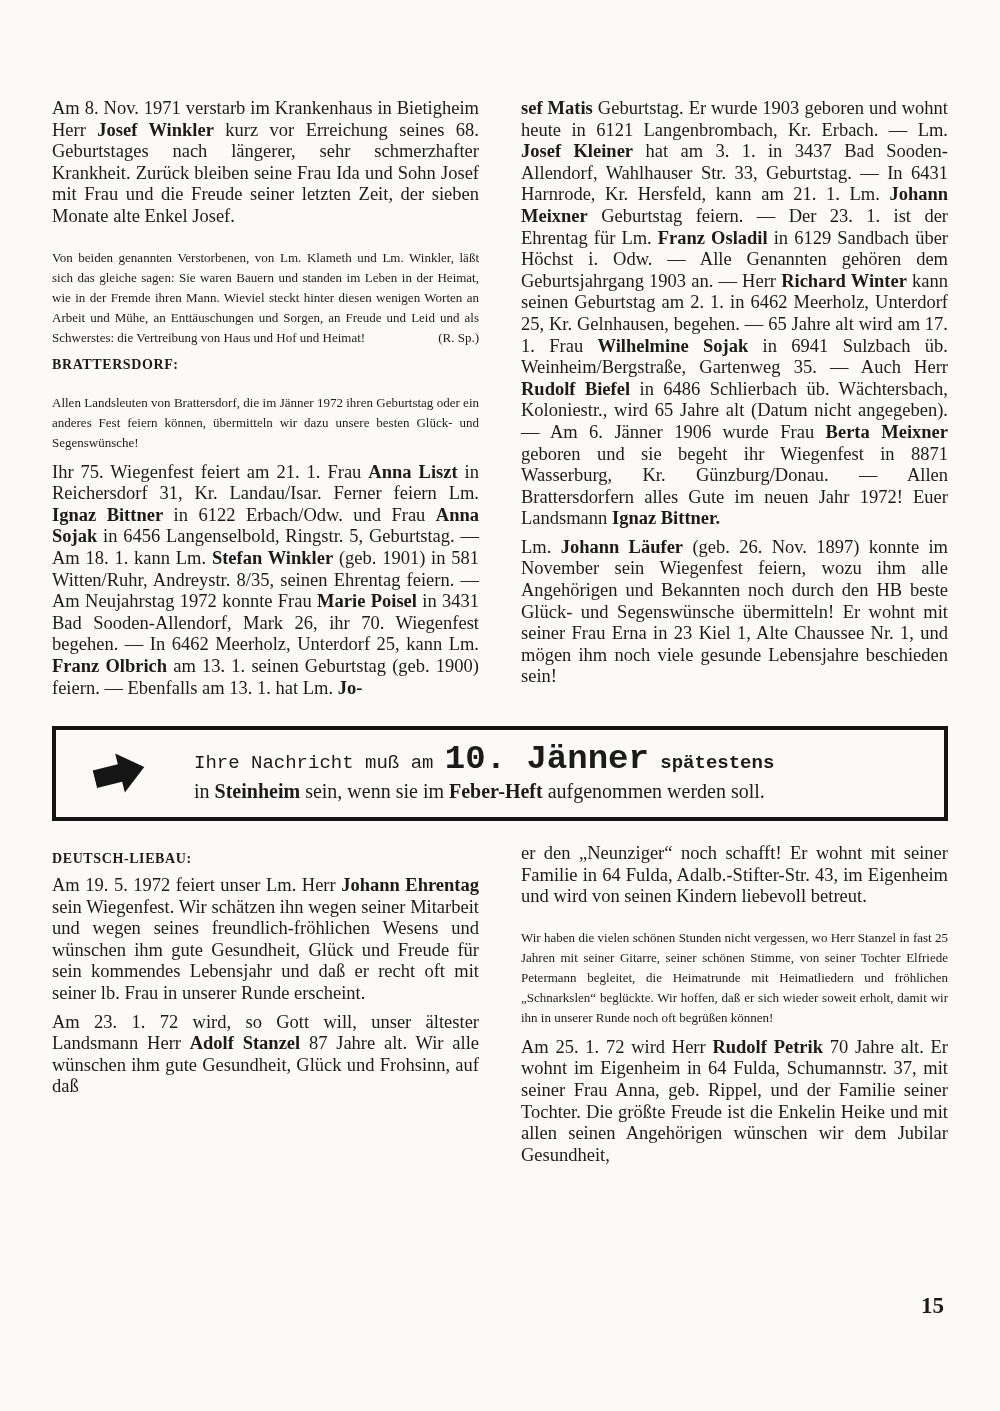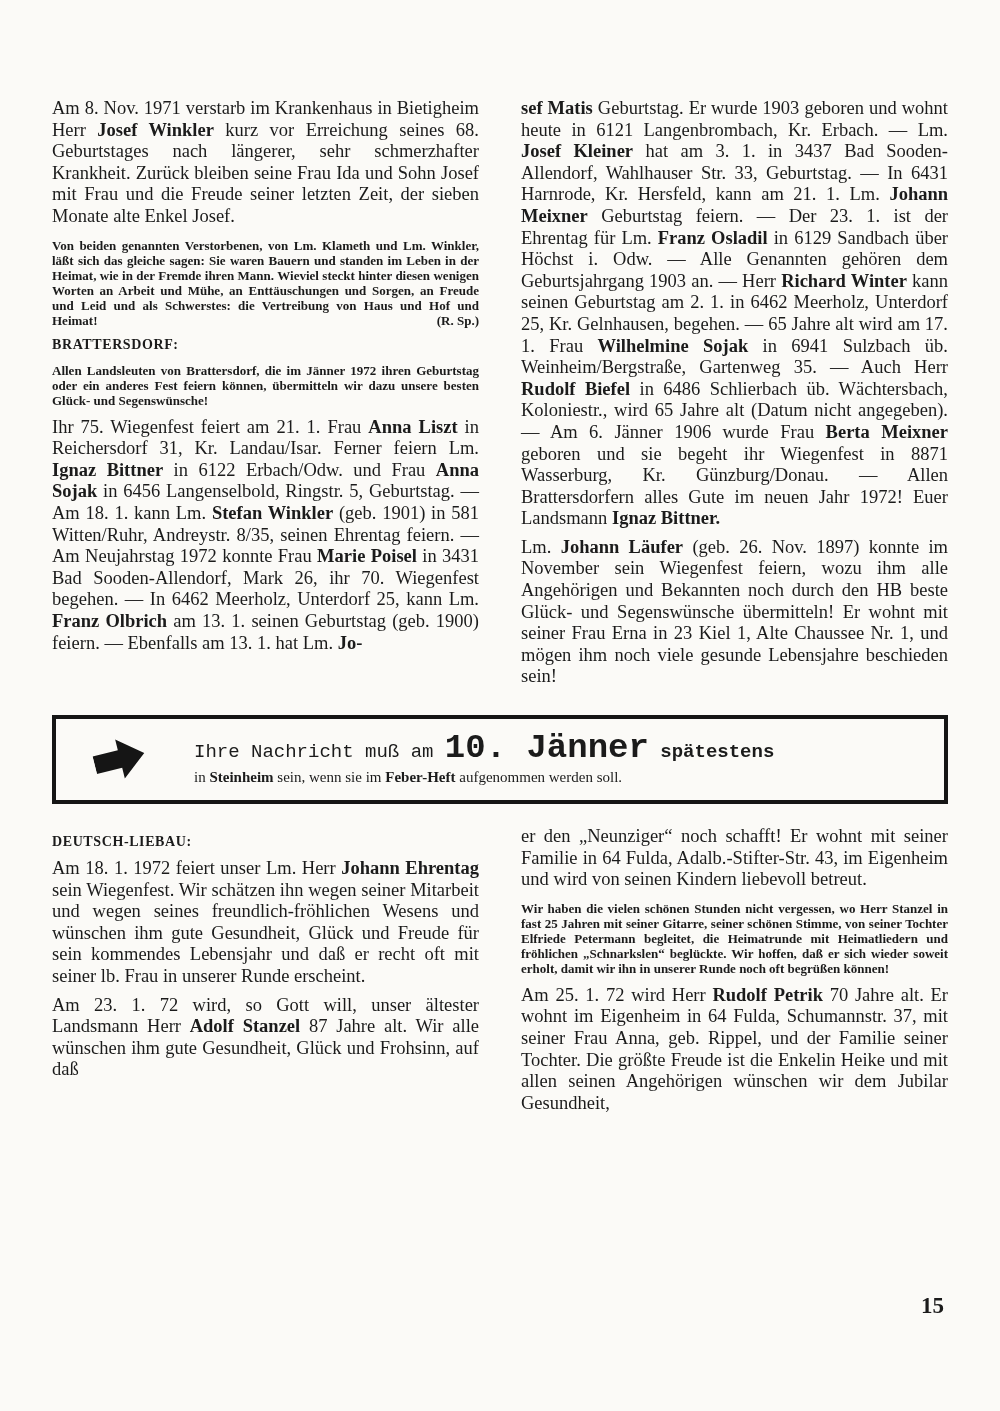--- a/index.html
+++ b/index.html
@@ -25,24 +25,24 @@
   .bottom { margin-top: 22px; }
 
   p.body {
     font-size: 18.5px;
     line-height: 21.6px;
     text-align: justify;
     margin: 0 0 7px 0;
   }
   p.small {
     font-size: 13px;
-    line-height: 15px;
-    font-weight: 700;
+    line-height: 20px;
+    font-weight: 400;
     text-align: justify;
-    margin: 10px 0 9px 0;
+    margin: 20px 0 9px 0;
   }
   .heading {
     font-size: 14px;
     font-weight: 700;
     letter-spacing: 0.6px;
     margin: 8px 0 8px 0;
   }
   .b   { font-weight: 700; }
   .sig { float: right; }
 
@@ -60,21 +60,21 @@
   .arrow svg {
     display: block;
     width: 52px;
     height: 48px;
     transform: rotate(-14deg);
     fill: #151515;
   }
   .banner-text { flex: 1 1 auto; }
   .banner-line1 { font-size: 19px; font-family: Liberation Mono, monospace; }
   .banner-line1 .xl { font-size: 34px; line-height: 1; }
-  .banner-line2 { font-size: 15px; margin-top: 4px; }
+  .banner-line2 { font-size: 20px; margin-top: 4px; }
 
   .page-number {
     position: absolute;
     top: 1293px;
     right: 56px;
     font-size: 23px;
     font-weight: 700;
   }
 </style>
 </head>
@@ -104,21 +104,21 @@
     </span>
     <div class="banner-text">
       <div class="banner-line1"><span>Ihre Nachricht muß am </span><span class="b xl">10. Jänner</span><span class="b"> spätestens</span></div>
       <div class="banner-line2"><span>in </span><span class="b">Steinheim</span><span> sein, wenn sie im </span><span class="b">Feber-Heft</span><span> aufgenommen werden soll.</span></div>
     </div>
   </aside>
 
   <section class="cols bottom">
     <div class="col">
       <h2 class="heading">DEUTSCH-LIEBAU:</h2>
-      <p class="body"><span>Am 18. 1. 1972 feiert unser Lm. Herr </span><span class="b">Johann Ehrentag</span><span> sein Wiegenfest. Wir schätzen ihn wegen seiner Mitarbeit und wegen seines freundlich-fröhlichen Wesens und wünschen ihm gute Gesundheit, Glück und Freude für sein kommendes Lebensjahr und daß er recht oft mit seiner lb. Frau in unserer Runde erscheint.</span></p>
+      <p class="body"><span>Am 19. 5. 1972 feiert unser Lm. Herr </span><span class="b">Johann Ehrentag</span><span> sein Wiegenfest. Wir schätzen ihn wegen seiner Mitarbeit und wegen seines freundlich-fröhlichen Wesens und wünschen ihm gute Gesundheit, Glück und Freude für sein kommendes Lebensjahr und daß er recht oft mit seiner lb. Frau in unserer Runde erscheint.</span></p>
       <p class="body"><span>Am 23. 1. 72 wird, so Gott will, unser ältester Landsmann Herr </span><span class="b">Adolf Stanzel</span><span> 87 Jahre alt. Wir alle wünschen ihm gute Gesundheit, Glück und Frohsinn, auf daß</span></p>
     </div>
     <div class="col">
       <p class="body"><span>er den „Neunziger“ noch schafft! Er wohnt mit seiner Familie in 64 Fulda, Adalb.-Stifter-Str. 43, im Eigenheim und wird von seinen Kindern liebevoll betreut.</span></p>
       <p class="small"><span>Wir haben die vielen schönen Stunden nicht vergessen, wo Herr Stanzel in fast 25 Jahren mit seiner Gitarre, seiner schönen Stimme, von seiner Tochter Elfriede Petermann begleitet, die Heimatrunde mit Heimatliedern und fröhlichen „Schnarkslen“ beglückte. Wir hoffen, daß er sich wieder soweit erholt, damit wir ihn in unserer Runde noch oft begrüßen können!</span></p>
       <p class="body"><span>Am 25. 1. 72 wird Herr </span><span class="b">Rudolf Petrik</span><span> 70 Jahre alt. Er wohnt im Eigenheim in 64 Fulda, Schumannstr. 37, mit seiner Frau Anna, geb. Rippel, und der Familie seiner Tochter. Die größte Freude ist die Enkelin Heike und mit allen seinen Angehörigen wünschen wir dem Jubilar Gesundheit,</span></p>
     </div>
   </section>
 
   <div class="page-number">15</div>

